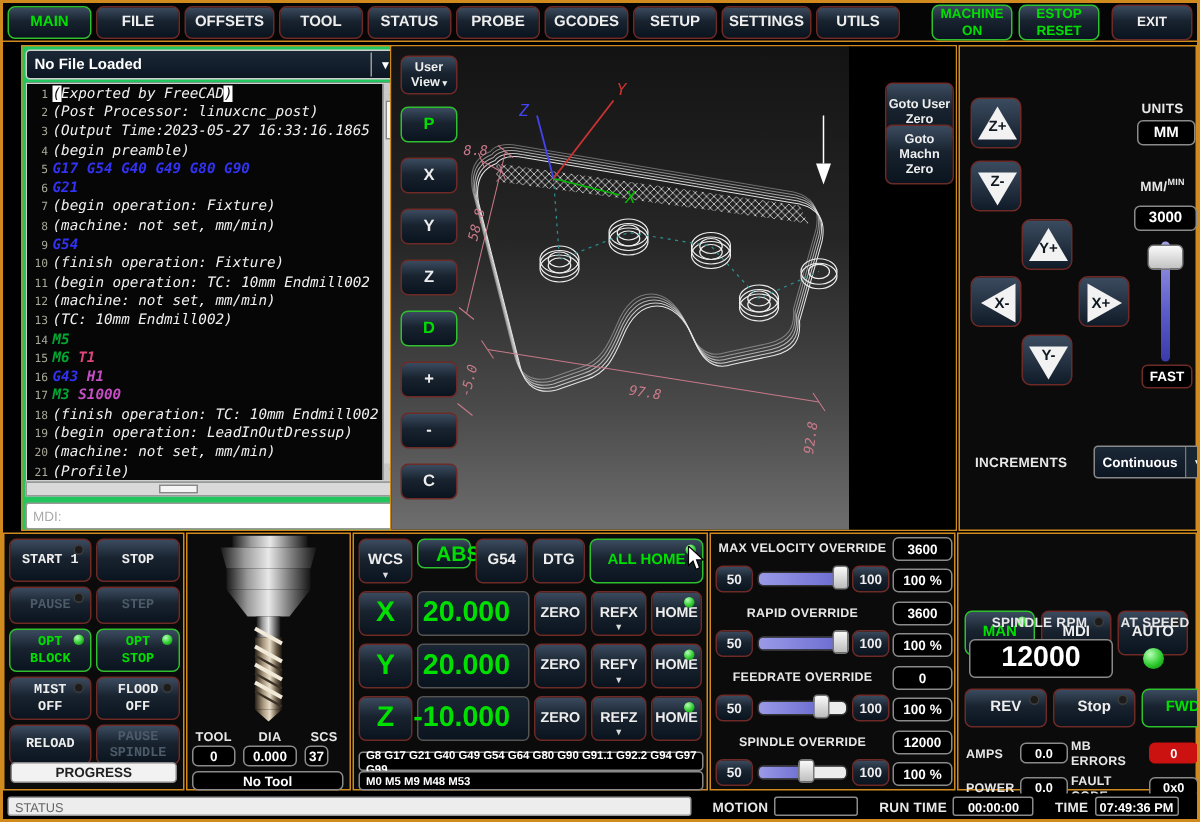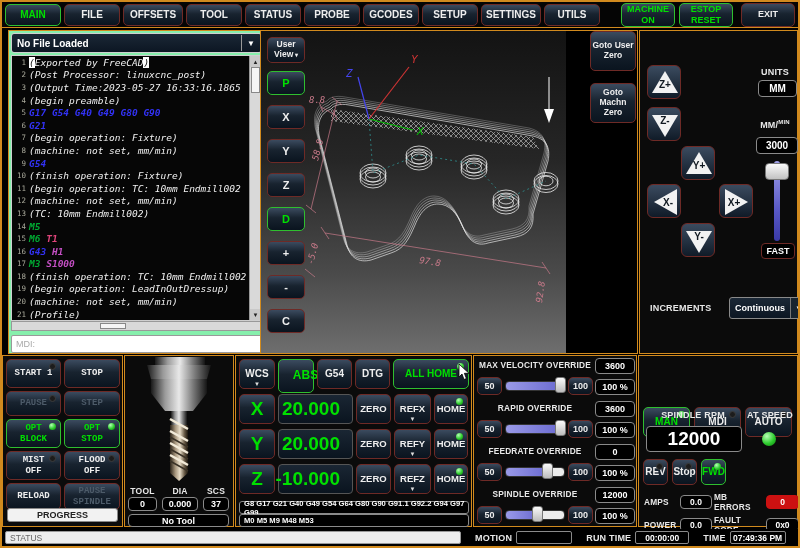--- a/index.html
+++ b/index.html
@@ -18,21 +18,21 @@
         display:flex;align-items:center;justify-content:center;box-sizing:border-box;}
   .lbl{color:#e8e8e8;font-weight:bold;font-size:9px;letter-spacing:.2px;}
   .mini-arrow{position:absolute;bottom:1px;left:50%;transform:translateX(-50%);font-size:6px;color:#ddd;line-height:1;}
   
   .topbar{position:absolute;left:0;top:0;width:796px;height:26px;background:#050505;display:flex;align-items:center;border-bottom:1px solid #d18a1e;box-sizing:border-box;}
   .topbar .btn{height:22px;margin-left:3px;flex:0 0 56px;font-size:10px;}
   .topbar .btn.wide{flex-basis:60px;}
   .topbar .spacer{flex:1;}
   .topbar .sysbtn{height:24px;flex:0 0 54px;font-size:9px;padding:1px;}
   
-  .gpanel{left:6px;top:28px;width:257px;height:324px;background:#86efac;}
+  .gpanel{left:12px;top:28px;width:257px;height:324px;background:#22c55e;}
   .filecombo{position:absolute;left:2px;top:2px;width:251px;height:20px;background:linear-gradient(#1b2836,#0c1623);border:1px solid #cfcfcf;border-radius:3px;display:flex;align-items:center;box-sizing:border-box;}
   .filecombo .txt{flex:1;color:#fff;font-weight:bold;font-size:10px;padding-left:5px;}
   .filecombo .arr{width:18px;height:16px;margin-right:1px;border-left:1px solid #999;display:flex;align-items:center;justify-content:center;color:#fff;font-size:8px;}
   .editor{position:absolute;left:2px;top:24px;width:251px;height:266px;background:#060606;border:1px solid #cfcfcf;box-sizing:border-box;overflow:hidden;}
   .gline{display:flex;height:12.6px;align-items:center;white-space:pre;overflow:hidden;}
   .gline .ln{width:14px;flex:0 0 14px;text-align:right;color:#a9a99b;font-size:7.5px;font-family:"DejaVu Sans Mono",monospace;padding-right:3px;}
   .gline .code{font-family:"DejaVu Sans Mono",monospace;font-size:9.5px;font-style:italic;color:#f0f0f0;white-space:pre;}
   .seg-c{color:#f0f0f0;} .seg-g{color:#3232f5;font-weight:bold;} .seg-m{color:#00a832;font-weight:bold;}
   .seg-p{color:#c44fc4;font-weight:bold;} .seg-t{color:#e0457b;font-weight:bold;}
   .seg-h{background:#fff;color:#111;}
@@ -80,21 +80,21 @@
   .ogroup .oval{position:absolute;right:0;top:0;width:40px;height:16px;font-size:9px;}
   .ogroup .opct{position:absolute;right:0;top:21px;width:40px;height:16px;font-size:9px;}
   .ogroup .orow{position:absolute;left:0;top:19px;width:116px;height:18px;display:flex;align-items:center;}
   .ogroup .obtn{width:25px;height:18px;font-size:9px;flex:0 0 25px;}
   .otrack{flex:1;height:8px;margin:0 3px;border-radius:4px;position:relative;background:linear-gradient(90deg,#9a9ae8 0%,#6a6ad0 var(--p),#ececec var(--p),#ececec 100%);border:1px solid #333;}
   .ohandle{position:absolute;top:-5px;width:11px;height:16px;background:linear-gradient(#fafafa,#bdbdbd);border:1px solid #777;border-radius:3px;box-sizing:border-box;}
   .epanel{left:636px;top:353px;width:160px;height:172px;}
   .modegrid{position:absolute;left:4px;top:3px;display:flex;gap:4px;}
   .modegrid .btn{width:47px;height:30px;font-size:10px;margin-top:48px;}
   .spinrow{position:absolute;left:4px;top:103px;display:flex;gap:4px;}
-  .spinrow .btn{width:25px;height:26px;font-size:10px;}
+  .spinrow .btn{width:55px;height:26px;font-size:10px;}
   .statgrid{position:absolute;left:5px;top:136px;display:grid;grid-template-columns:34px 32px 50px 33px;gap:3px 2px;align-items:center;}
   .statgrid .lbl{font-size:8.3px;}
   .statgrid .disp{height:14px;font-size:8.5px;}
   .statgrid .disp.alert{background:#cc1111;border-color:#cc1111;}
   
   .statusbar{position:absolute;left:0;top:527px;width:796px;height:17px;background:#000;display:flex;align-items:center;}
   .statusfield{width:456px;height:13px;margin-left:3px;background:#ededed;border:1px solid #999;border-radius:2px;color:#666;font-size:8.5px;display:flex;align-items:center;padding-left:4px;box-sizing:border-box;}
   .sblabel{font-size:9px;margin-left:14px;}
   .sbbox{height:13px;border-radius:2px;font-size:8.5px;margin-left:4px;}
 </style>
@@ -268,21 +268,21 @@
     <div class="btn green" style="font-size: 11px;">P</div>
         <div class="btn" style="font-size: 11px;">X</div>
         <div class="btn" style="font-size: 11px;">Y</div>
         <div class="btn" style="font-size: 11px;">Z</div>
         <div class="btn green" style="font-size: 11px;">D</div>
         <div class="btn" style="font-size: 11px;">+</div>
         <div class="btn" style="font-size: 11px;">-</div>
         <div class="btn" style="font-size: 11px;">C</div>
       </div>
     <div class="gotocol">
-      <div class="btn" style="top:0;">
+      <div class="btn" style="top:24px;">
           <span>Goto User Zero</span>
         </div>
       <div class="btn" style="top:52px;">
           <span>Goto Machn Zero</span>
         </div>
     </div>
   </div>
 
   <div class="panel jpanel">
     <div id="jogpad">
@@ -412,29 +412,29 @@
       <polygon points="43,116 61,116 52,124" fill="url(#metal2)"></polygon>
     </svg>
     <div class="toolrow" style="top:130px;">
       <div class="lbl" style="width:29px;text-align:center;font-size:8.5px;">TOOL</div>
       <div class="lbl" style="width:36px;text-align:center;font-size:8.5px;">DIA</div>
       <div class="lbl" style="width:26px;text-align:center;font-size:8.5px;">SCS</div>
     </div>
     <div class="toolrow" style="top:141px;">
       <div class="disp" style="width:29px;height:14px;font-size:9px;">0</div>
       <div class="disp" style="width:36px;height:14px;font-size:9px;">0.000</div>
-      <div class="disp" style="width:26px;height:14px;font-size:9px;text-align:right;">37</div>
+      <div class="disp" style="width:16px;height:14px;font-size:9px;text-align:right;">37</div>
     </div>
     <div class="disp" style="position:absolute;left:3px;top:158px;width:101px;height:13px;font-size:9px;">No Tool</div>
   </div>
 
   <div class="panel cdpanel">
     <div class="drorow" id="drotop" style="top:3px;">
         <div class="btn" style="width: 36px; height: 30px; font-size: 10px;">WCS<span class="mini-arrow">▼</span></div>
-        <div class="btn green" style="width: 36px; height: 34px; font-size: 12px; padding-left: 19px;">ABS</div>
+        <div class="btn green" style="width: 36px; height: 20px; font-size: 14px; padding-left: 19px;">ABS</div>
         <div class="btn" style="width: 35px; height: 30px; font-size: 10px;">G54</div>
         <div class="btn" style="width: 35px; height: 30px; font-size: 10px;">DTG</div>
         <div class="btn green" style="width: 76px; height: 30px; font-size: 10px;">ALL HOME<span class="led on"></span></div>
       </div>
     <div id="droaxes">
         <div class="drorow" style="top: 38px;">
           <div class="btn droletter">X</div>
           <div class="droval">20.000</div>
           <div class="btn" style="width: 35px; height: 30px; font-size: 9.5px;">ZERO</div>
           <div class="btn" style="width: 37px; height: 30px; font-size: 9.5px;">REFX<span class="mini-arrow">▼</span></div>

